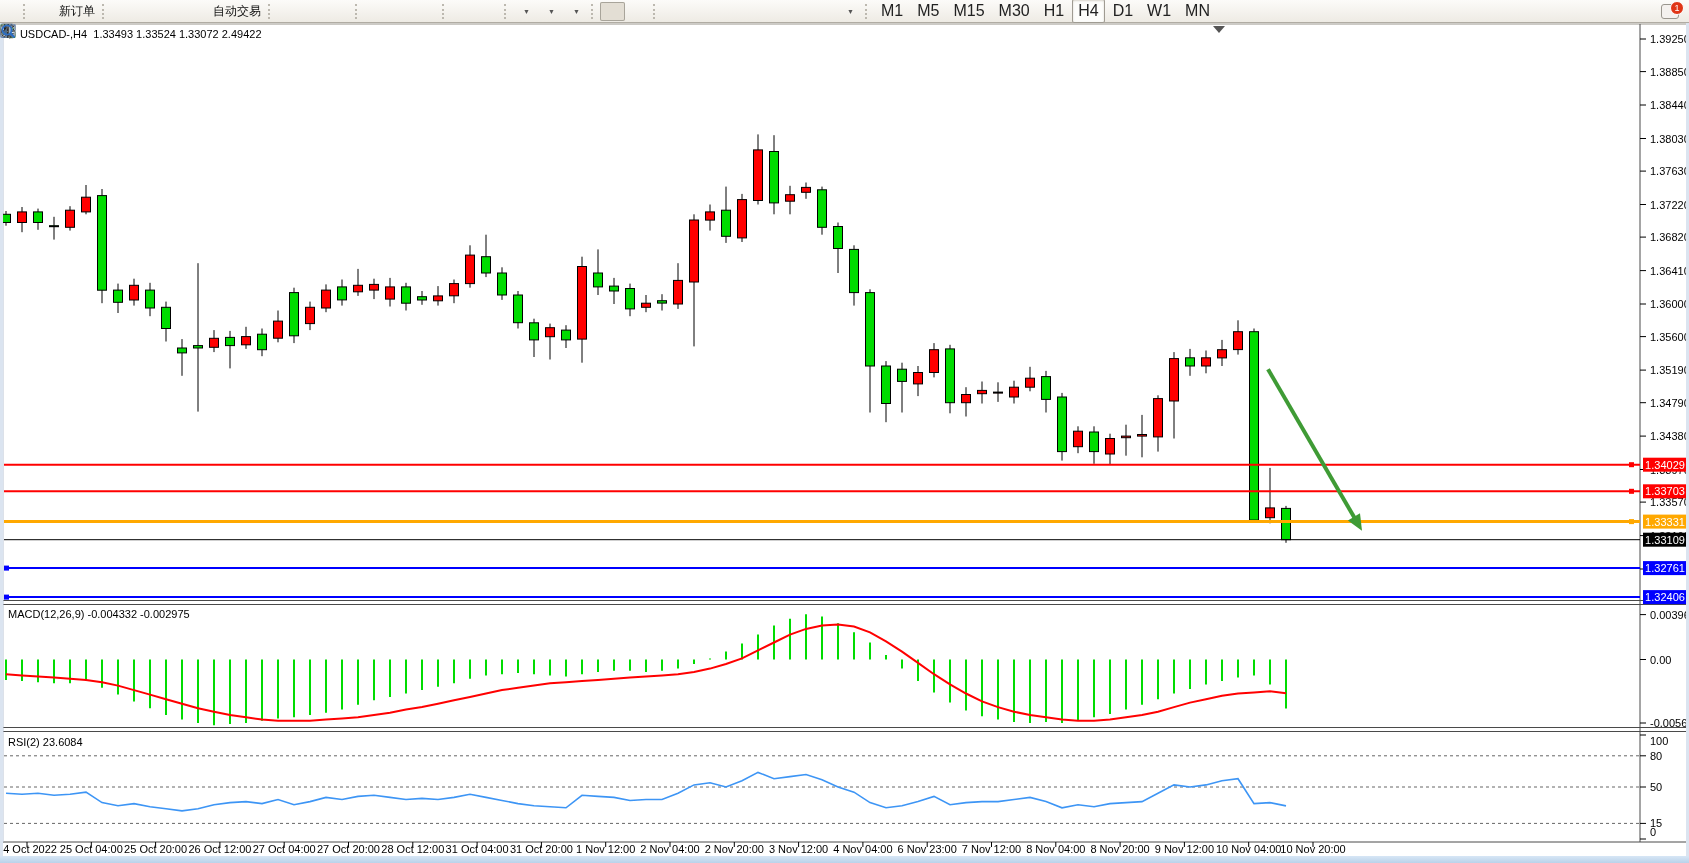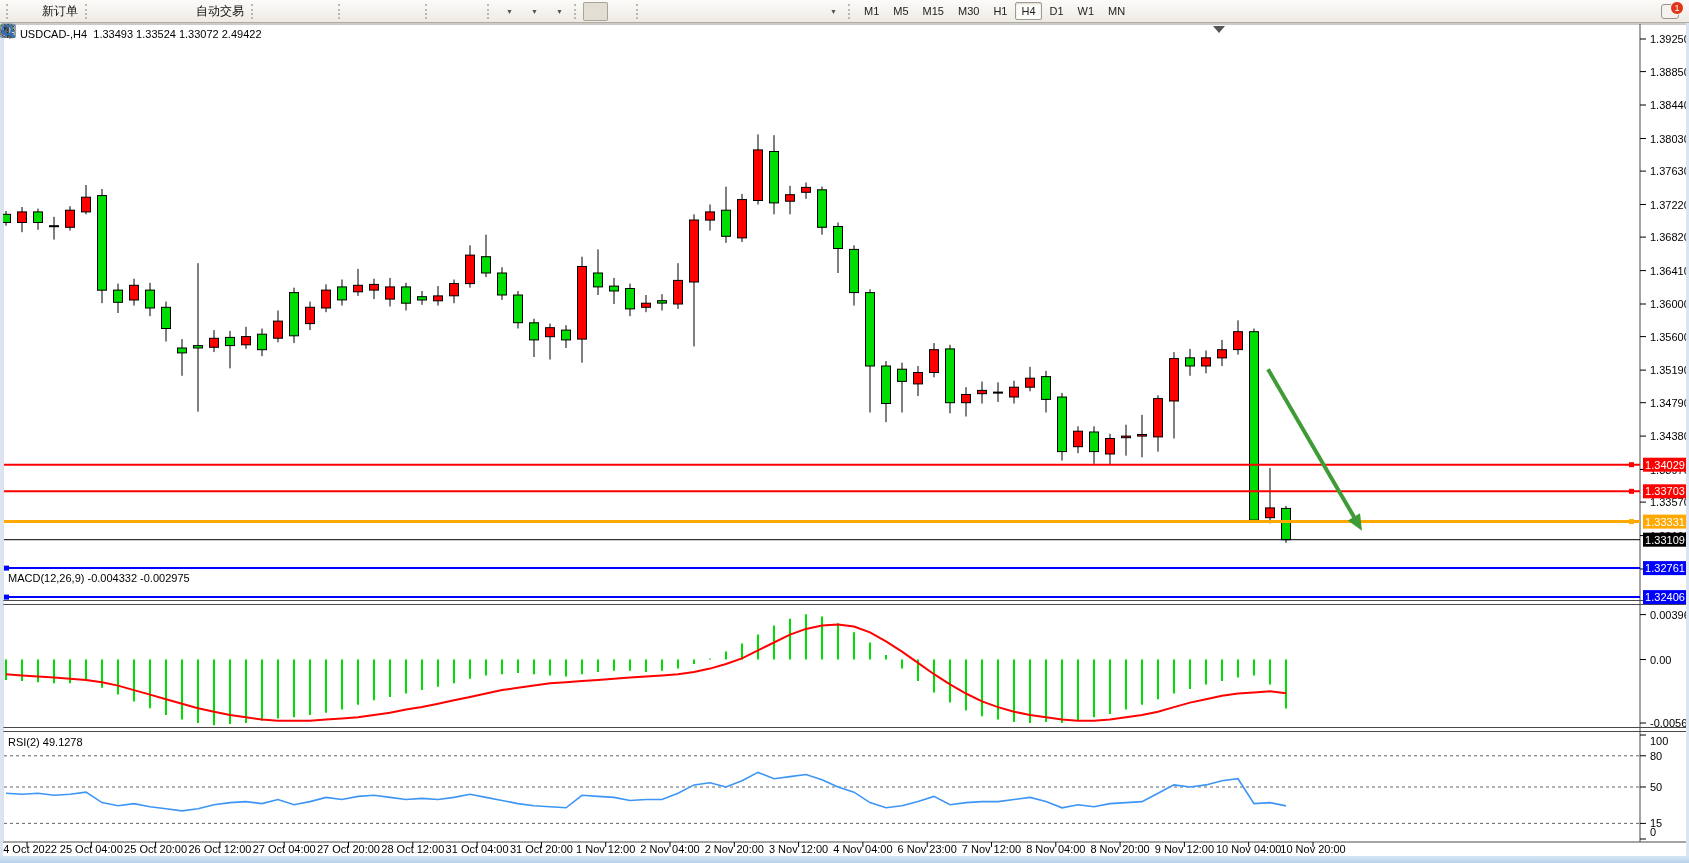--- a/index.html
+++ b/index.html
@@ -1,28 +1,28 @@
 <!DOCTYPE html>
 <html><head>
 <meta charset="utf-8">
 <style>
   html,body{margin:0;padding:0}
   body{width:1689px;height:863px;overflow:hidden;position:relative;background:#e9eef5;
        font-family:"Liberation Sans",sans-serif;-webkit-font-smoothing:none}
   
   .toolbar{position:absolute;left:0;top:0;width:1689px;height:23px;box-sizing:border-box;
            background:linear-gradient(#fcfbf9,#eeebe4);border-bottom:1px solid #b0aca3;
-           display:flex;align-items:center;padding-left:3px;z-index:5}
+           display:flex;align-items:center;padding-left:20px;z-index:5}
   .grip{width:4px;height:15px;margin:0 3px;border-left:2px dotted #bcb8af}
   .tbtn{height:19px;min-width:21px;display:flex;align-items:center;justify-content:center;
         padding:0 2px;border-radius:2px;color:#333}
   .tbtn.pressed{background:#e3ded4;box-shadow:inset 0 0 0 1px #a8a49a}
   .tlabel{font-size:12px;color:#111;margin:0 4px 0 2px}
   .dd{font-size:7px;color:#555;margin-left:2px}
-  .tf{font-size:11px;color:#222;padding:2px 5px;margin:0 1px;border:1px solid transparent;border-radius:2px}
+  .tf{font-size:16px;color:#222;padding:2px 5px;margin:0 1px;border:1px solid transparent;border-radius:2px}
   .tf.active{background:#fdfdfb;border-color:#9f9b92;box-shadow:inset 0 1px 2px #d8d4cc}
   .tb-right{margin-left:auto;display:flex;align-items:center;margin-right:10px;gap:6px}
   .badge{position:absolute;right:-6px;top:-4px;background:#e03516;color:#fff;font-size:9px;
          min-width:12px;height:12px;border-radius:7px;display:flex;align-items:center;justify-content:center;
          border:1px solid #fff}
   .bubble{position:relative;width:16px;height:13px;background:#f4f1ee;border:1px solid #9a968e;border-radius:3px}
   
   #chartwrap{position:absolute;left:0;top:23px;width:1689px;height:834px;background:#fff}
   #edgeL{position:absolute;left:0;top:23px;width:3px;height:834px;background:#dbe4f0}
   #edgeR{position:absolute;left:1686px;top:23px;width:3px;height:834px;background:#dbe4f0}
@@ -621,22 +621,22 @@
     <text x="1665" y="543.7" font-size="11" fill="#fff" text-anchor="middle">1.33109</text>
     <rect x="1643" y="561.1" width="44" height="14" fill="#0000ff"></rect>
     <text x="1665" y="572.1" font-size="11" fill="#fff" text-anchor="middle">1.32761</text>
     <rect x="1643" y="590.1" width="44" height="14" fill="#0000ff"></rect>
     <text x="1665" y="601.1" font-size="11" fill="#fff" text-anchor="middle">1.32406</text>
   </svg>
 
 <div class="overlay" style="left:9px;top:28px">
   <span class="tri-sm">▼</span><span>USDCAD-,H4</span>&nbsp;&nbsp;<span>1.33493 1.33524 1.33072 2.49422</span>
 </div>
-<div class="overlay" style="left:8px;top:572px">
+<div class="overlay" style="left:8px;top:608px">
   <span>MACD(12,26,9)</span>&nbsp;<span>-0.004332 -0.002975</span>
 </div>
 <div class="overlay" style="left:8px;top:736px">
-  <span>RSI(2)</span>&nbsp;<span>49.1278</span>
+  <span>RSI(2)</span>&nbsp;<span>23.6084</span>
 </div>
 
 <div id="edgeL"></div>
 <div id="edgeR"></div>
 <div id="edgeB"></div>
 
 </body></html>

